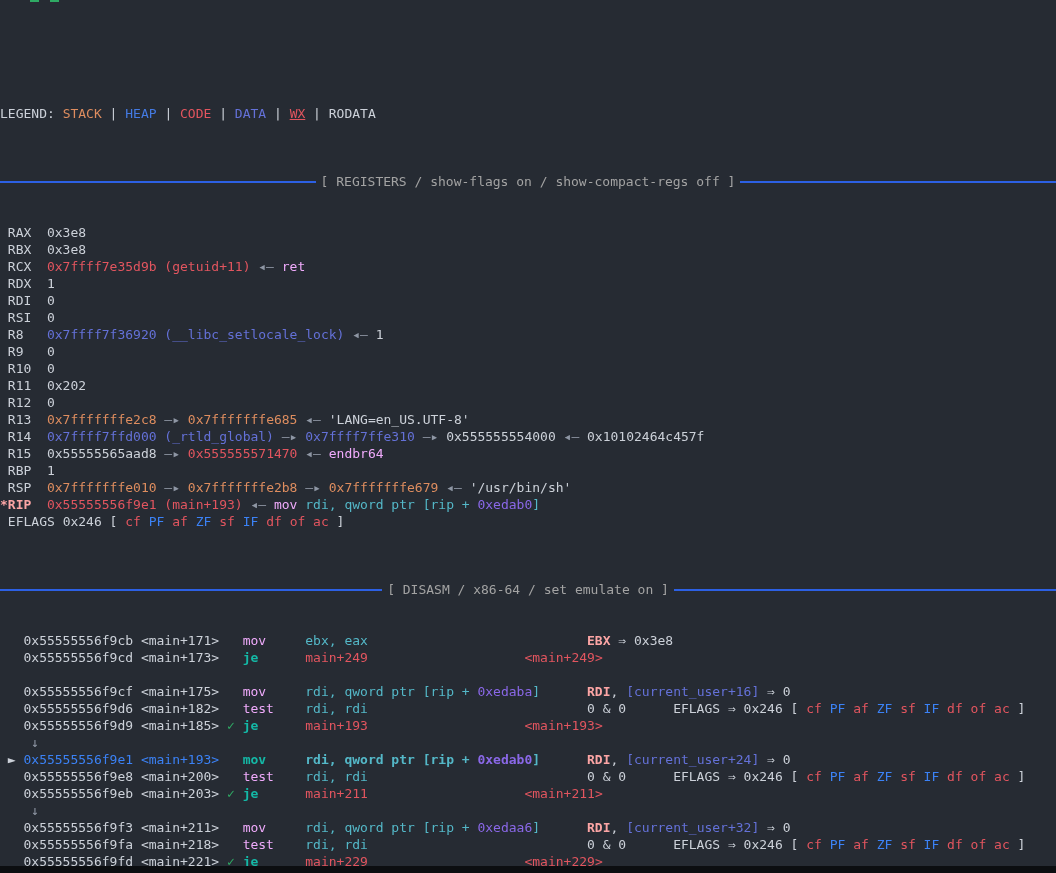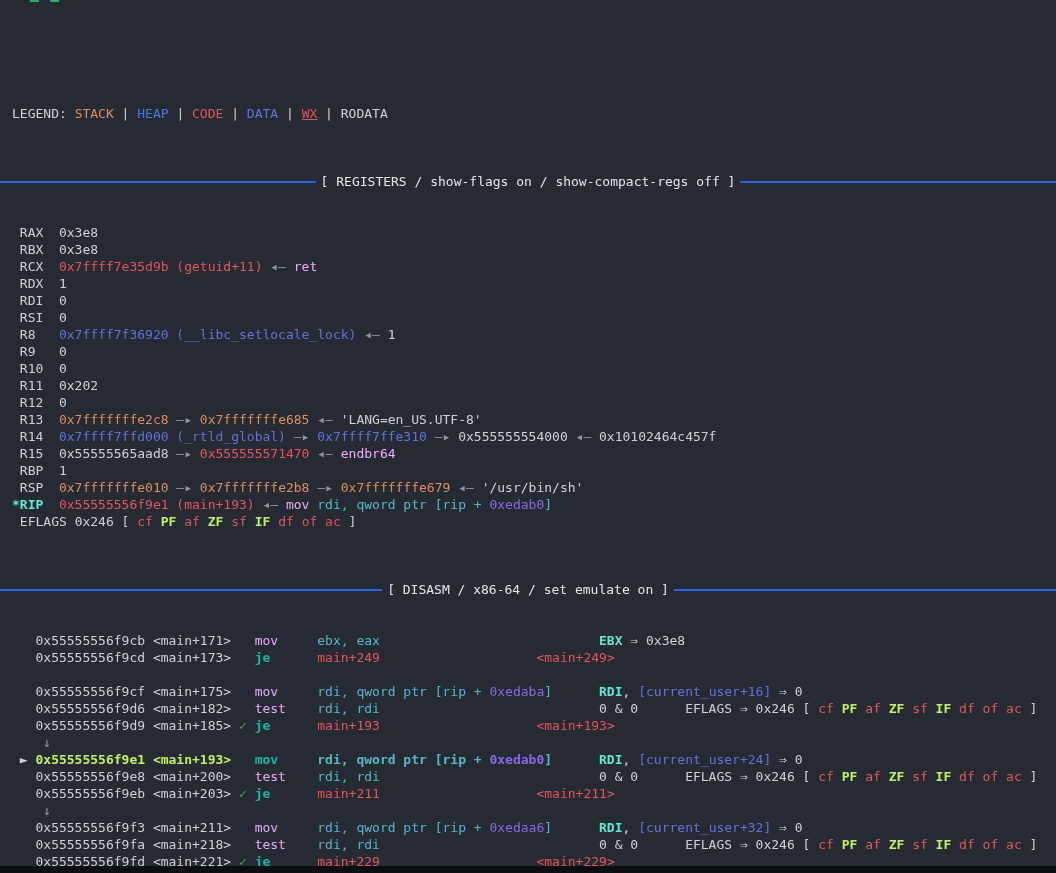--- a/index.html
+++ b/index.html
@@ -6,43 +6,43 @@
   body{width:1056px;height:873px;overflow:hidden;}
   .term{
     position:relative;
     width:1056px;height:873px;
     background:#262b33;
     font-family:"DejaVu Sans Mono","DejaVu Sans",monospace;
     font-size:13px;line-height:17px;
     white-space:pre;
     padding-top:3px;box-sizing:border-box;
   }
-  .tline{height:17px;padding-left:12px;}
+  .tline{height:17px;}
   .rule{display:flex;align-items:center;height:17px;}
   .rule .ln{flex:1;height:2px;background:#2c60e4;}
-  .rule .ttl{padding:0 5px;color:#e5e5e5;}
+  .rule .ttl{padding:0 5px;color:#a3a3a3;}
   .bottomstrip{position:absolute;left:0;bottom:0;width:1056px;height:7px;background:#0c0e11;}
   .artifact{position:absolute;top:0;height:2px;width:9px;background:#2fa964;}
   
   .s-w{color:#ccd1d9}
   .s-dim{color:#8e96a4}
   .s-reg{color:#ccd1d9;font-weight:normal}
   .s-o{color:#de8d5f}
   .s-r{color:#e2555f}
-  .s-rb{color:#5eead4;font-weight:bold}
+  .s-rb{color:#fca5a5;font-weight:bold}
   .s-b{color:#447ae3}
   .s-d{color:#6471d8}
   .s-p{color:#8a68e8}
   .s-pb{color:#8a68e8;font-weight:bold}
   .s-c{color:#54b8c8}
   .s-cb{color:#54b8c8;font-weight:bold}
   .s-m{color:#f0abfc}
   .s-mb{color:#14b8a6;font-weight:bold}
   .s-g{color:#2fa964}
-  .s-gb{color:#bef264;font-weight:bold}
+  .s-gb{color:#3b82f6;font-weight:normal}
   .s-ru{color:#e2555f;text-decoration:underline}
 </style>
 </head>
 <body>
 
 <div class="term">
 
   <div class="artifact" style="left:30px"></div>
   <div class="artifact" style="left:50px"></div>
 

